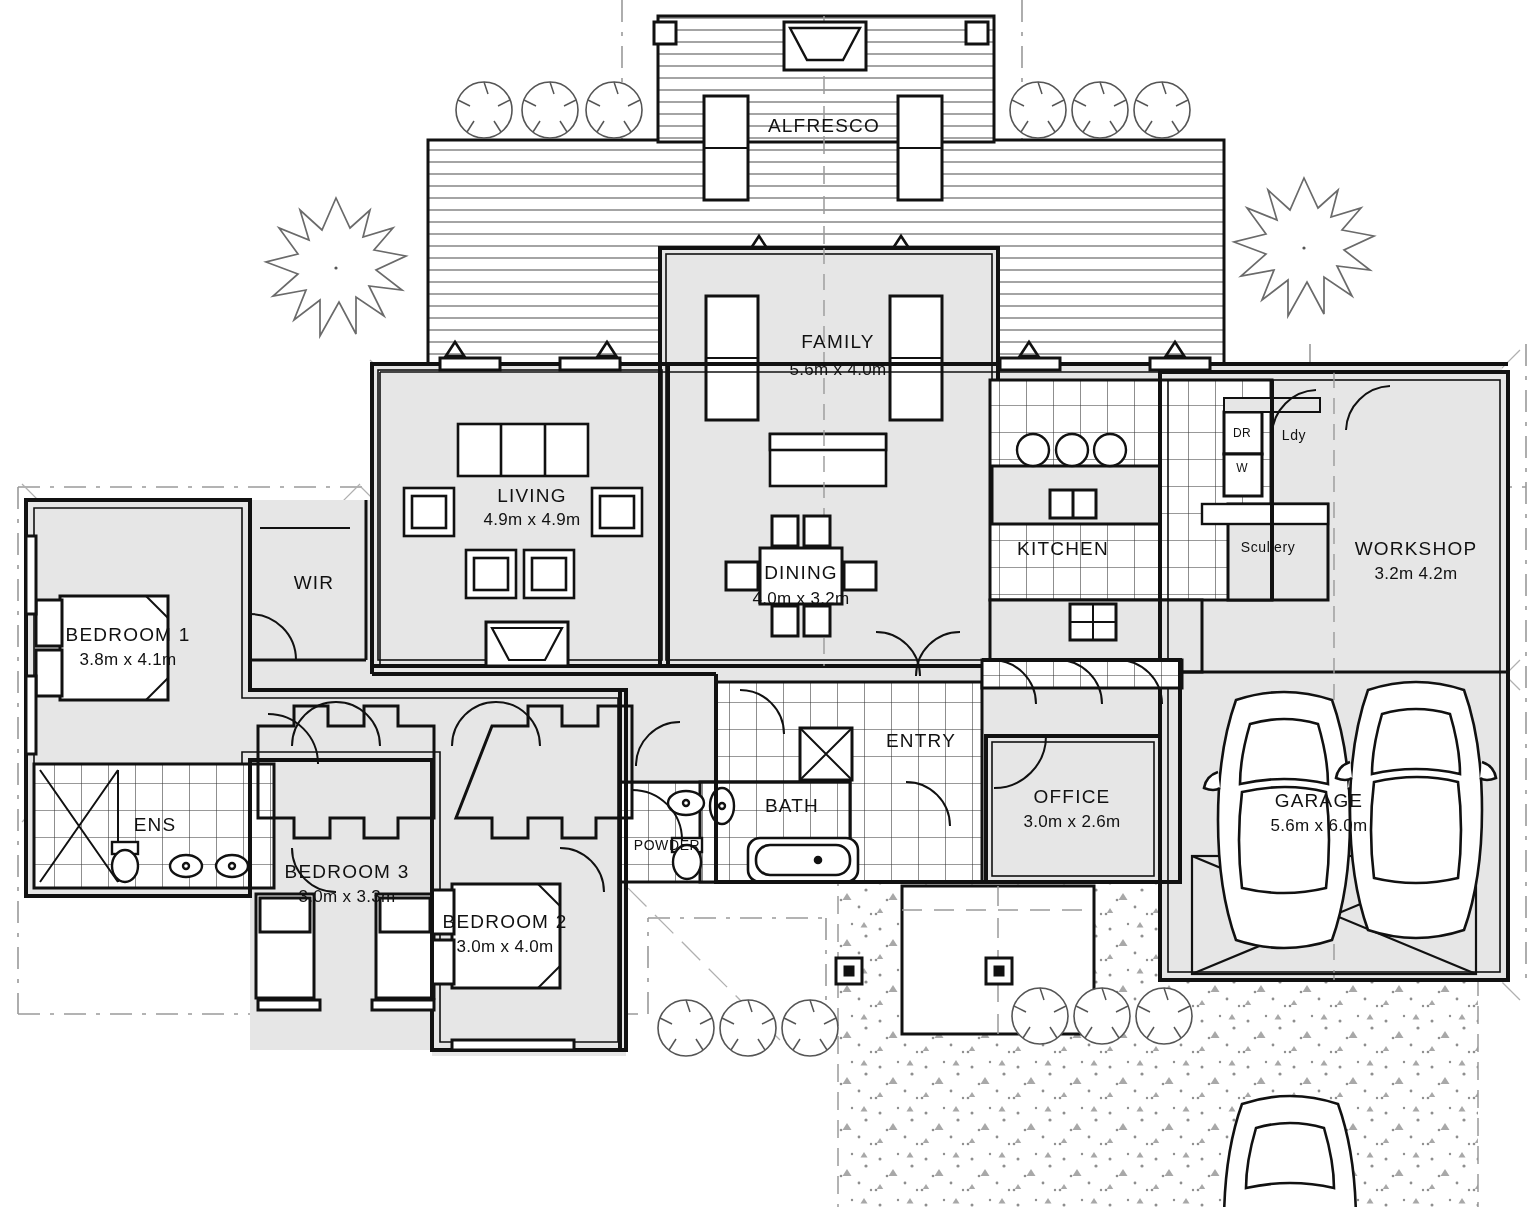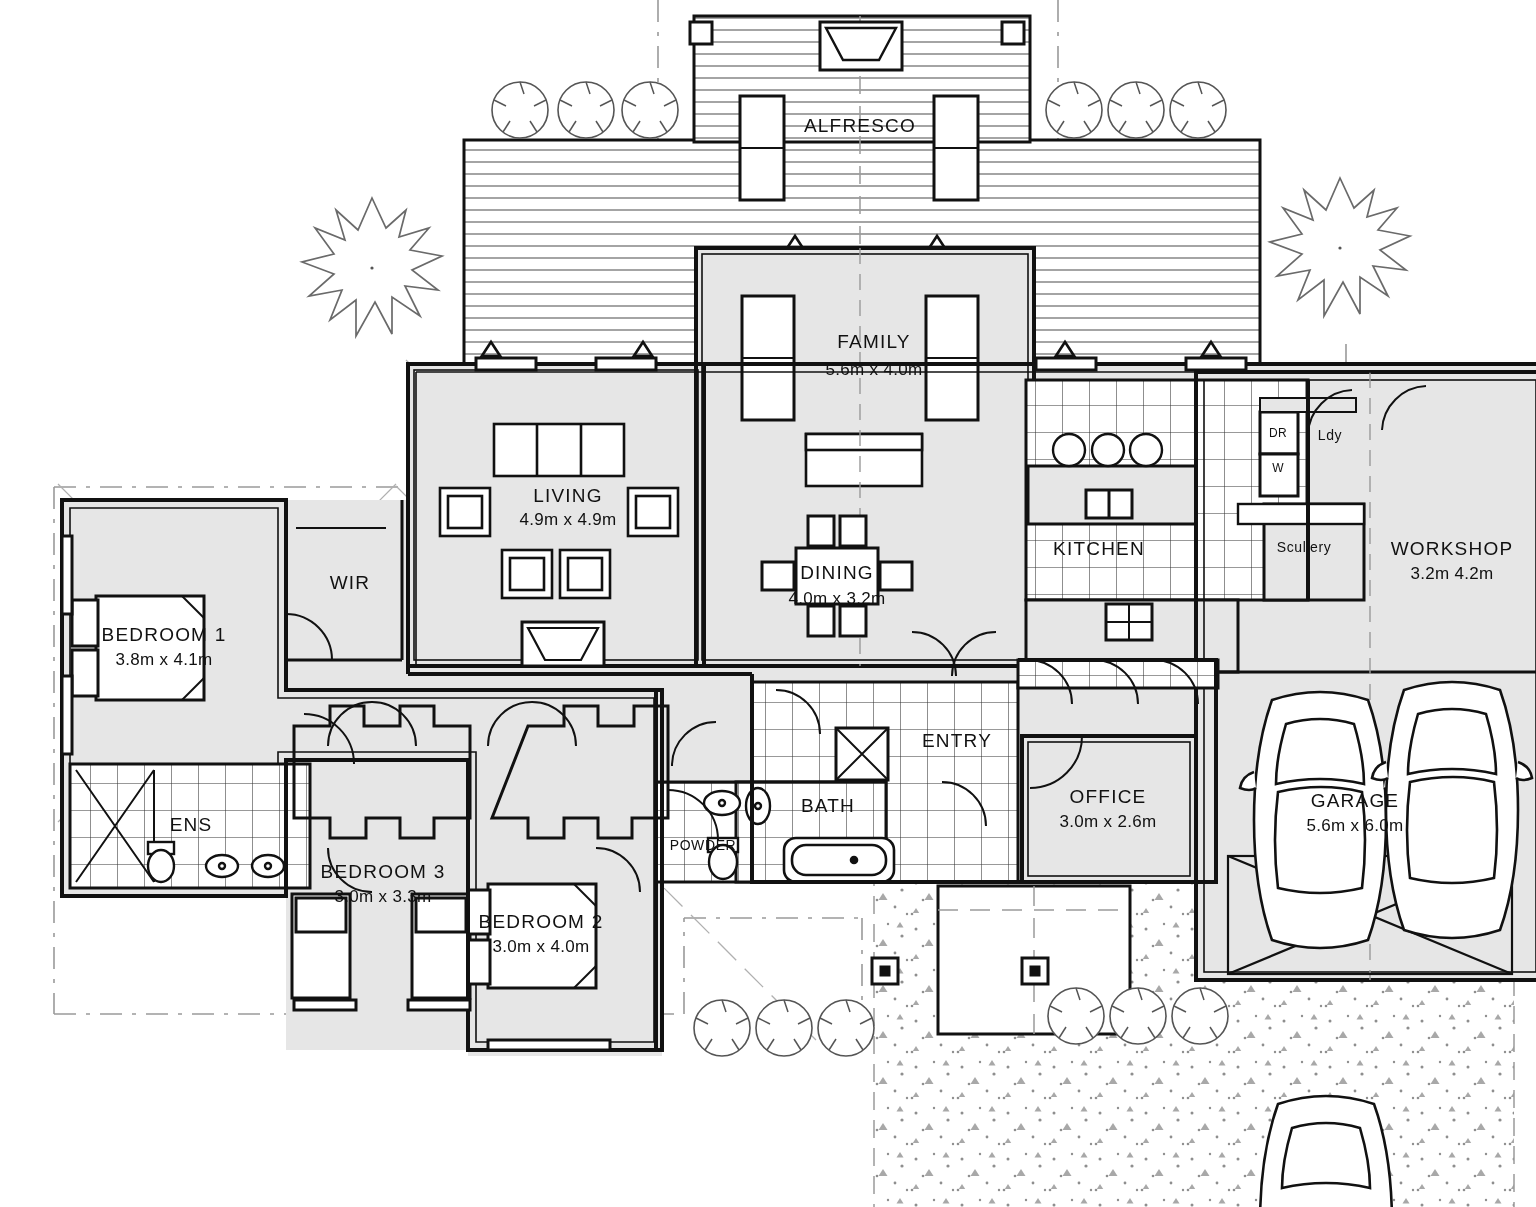--- a/index.html
+++ b/index.html
@@ -1,17 +1,17 @@
 <!DOCTYPE html>
 <html><head>
 <meta charset="utf-8">
 <style>
   html,body{margin:0;padding:0;background:#ffffff;}
   body{width:1536px;height:1207px;overflow:hidden;font-family:"Liberation Sans",sans-serif;}
-  #plan{position:relative;width:1229px;height:1207px;margin-left:36px;}
+  #plan{position:relative;width:1229px;height:1207px;}
   svg{display:block;}
   .rlabel{font-family:"Liberation Sans",sans-serif;fill:#111;text-anchor:middle;}
   .rname{font-size:19px;letter-spacing:1.2px;}
   .rdim{font-size:17px;letter-spacing:.3px;}
   .rsmall{font-size:14px;letter-spacing:.6px;}
   .rtiny{font-size:12px;letter-spacing:.4px;}
 </style>
 </head>
 <body>
 

